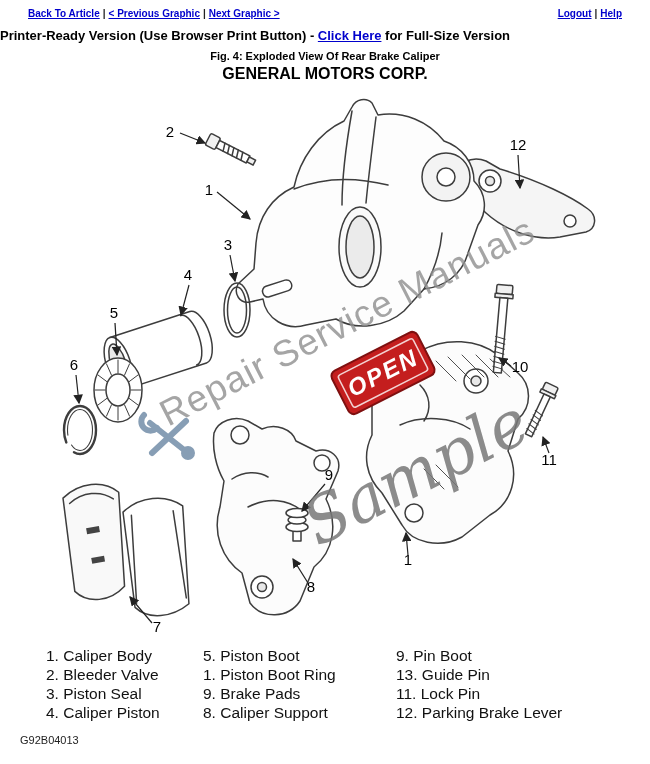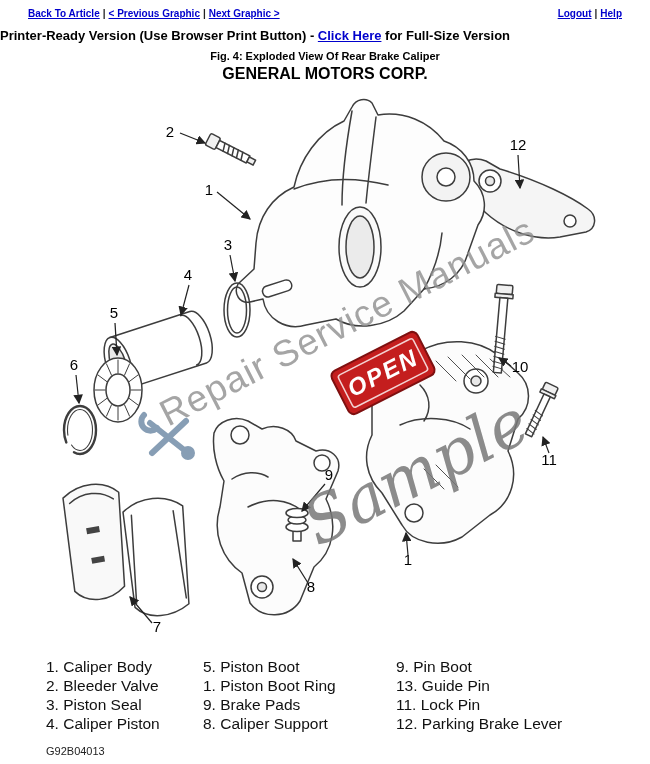--- a/index.html
+++ b/index.html
@@ -11,26 +11,26 @@
   .sep { color:#222; padding:0 3px; }
 
   .printer-line { font-size:13px; font-weight:bold; margin-top:9px; }
   .printer-line a { color:#0000cc; text-decoration:underline; cursor:pointer; }
 
   .fig-title { text-align:center; font-size:11px; font-weight:bold; margin-top:7px; }
   .manufacturer { text-align:center; font-size:16px; font-weight:bold; margin-top:3px; }
 
   svg.diagram { display:block; margin-top:2px; }
 
-  .legend { display:flex; padding-left:46px; margin-top:12px; font-size:15.5px; color:#111; }
+  .legend { display:flex; padding-left:46px; margin-top:1px; font-size:15.5px; color:#111; }
   .legend .col { line-height:19px; }
   .col1 { width:157px; }
   .col2 { width:193px; }
 
-  .figure-id { padding-left:46px; font-size:11px; margin-top:12px; color:#222; }
+  .figure-id { padding-left:20px; font-size:11px; margin-top:12px; color:#222; }
 </style>
 </head>
 <body>
 
 <div class="topnav">
   <div class="nav-left">
     <a href="#">Back To Article</a><span class="sep">|</span><a href="#">&lt; Previous Graphic</a><span class="sep">|</span><a href="#">Next Graphic &gt;</a>
   </div>
   <div class="nav-right">
     <a href="#">Logout</a><span class="sep">|</span><a href="#">Help</a>

